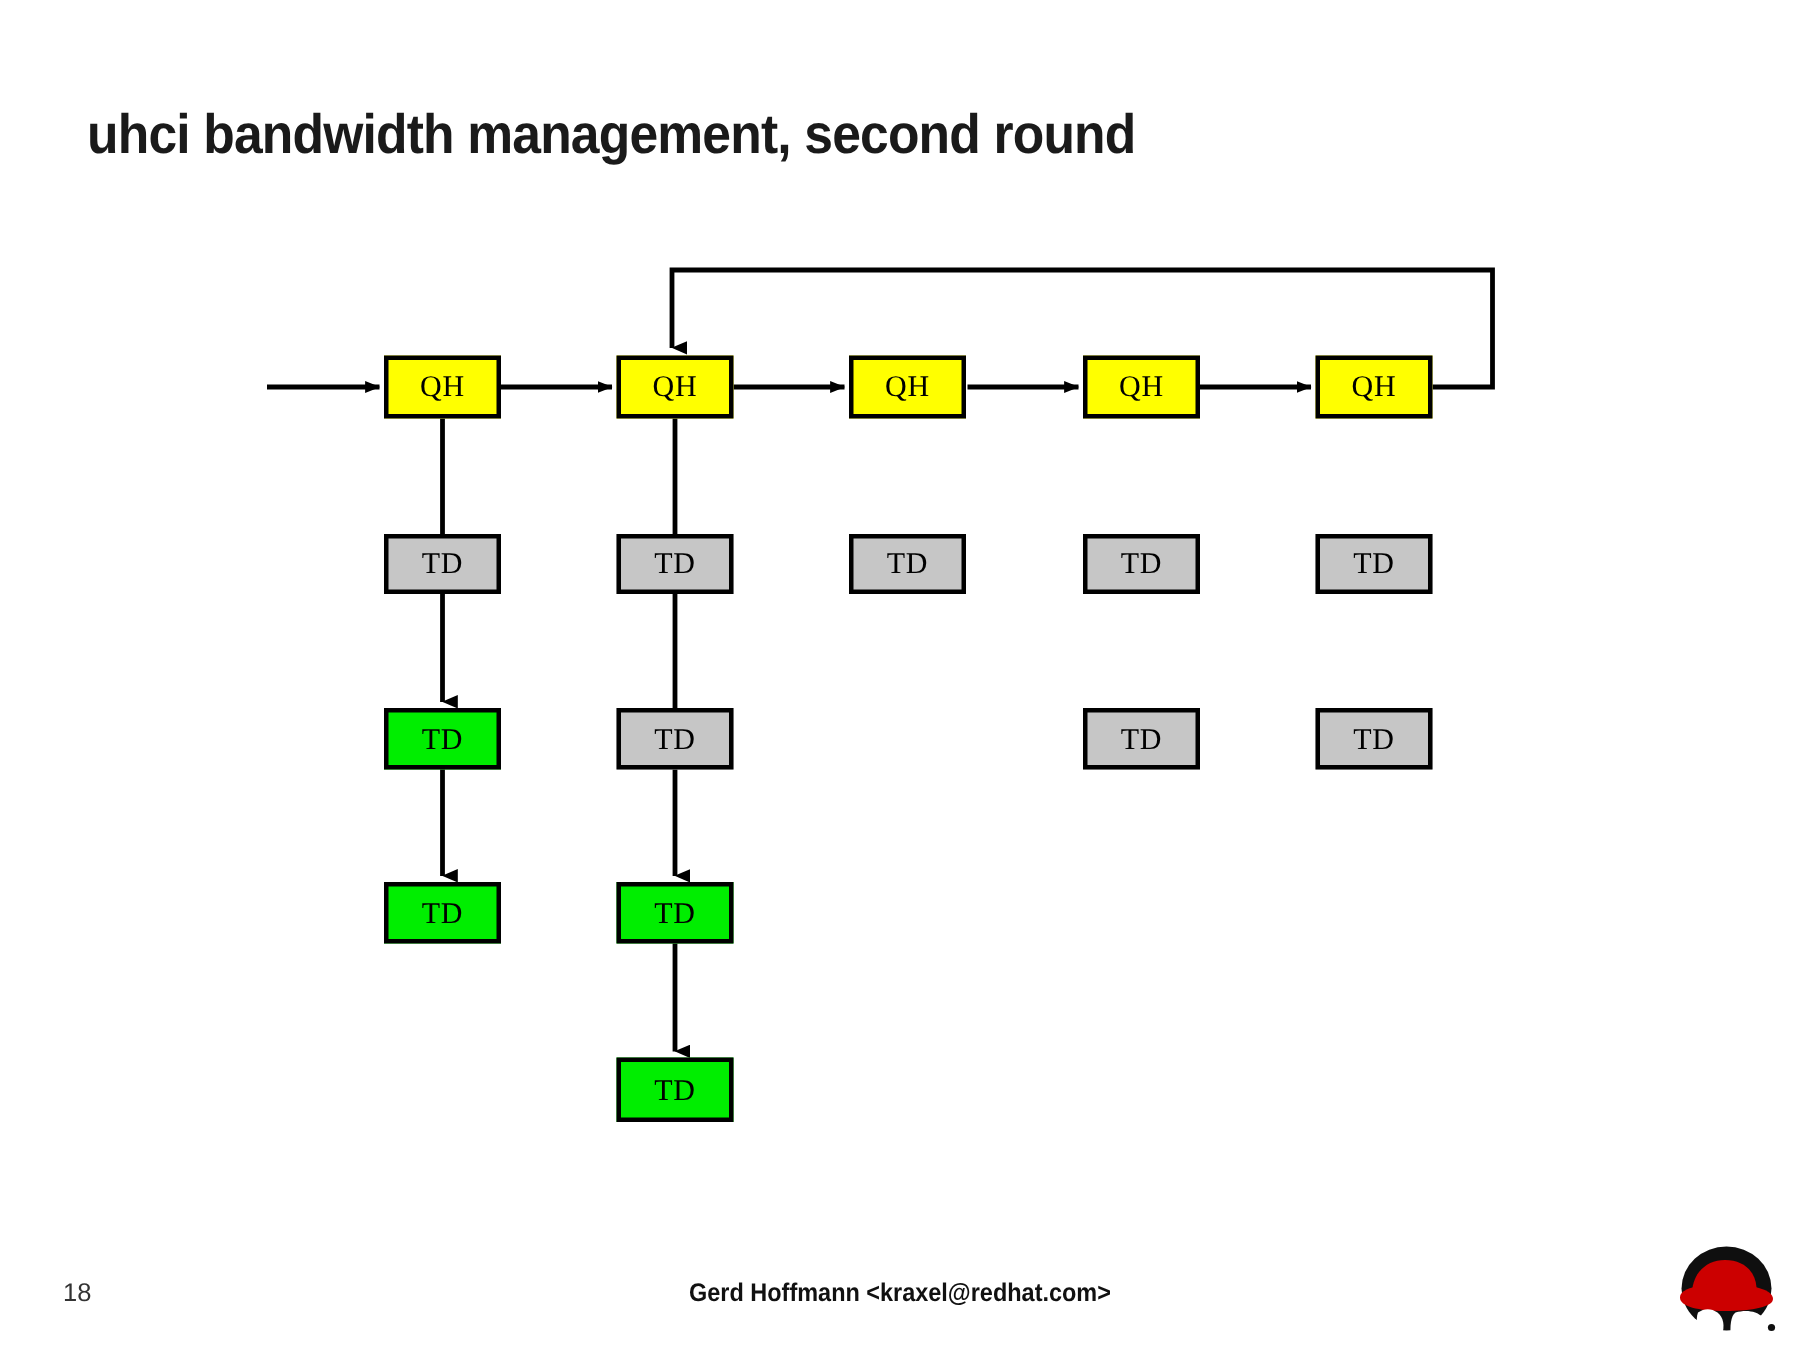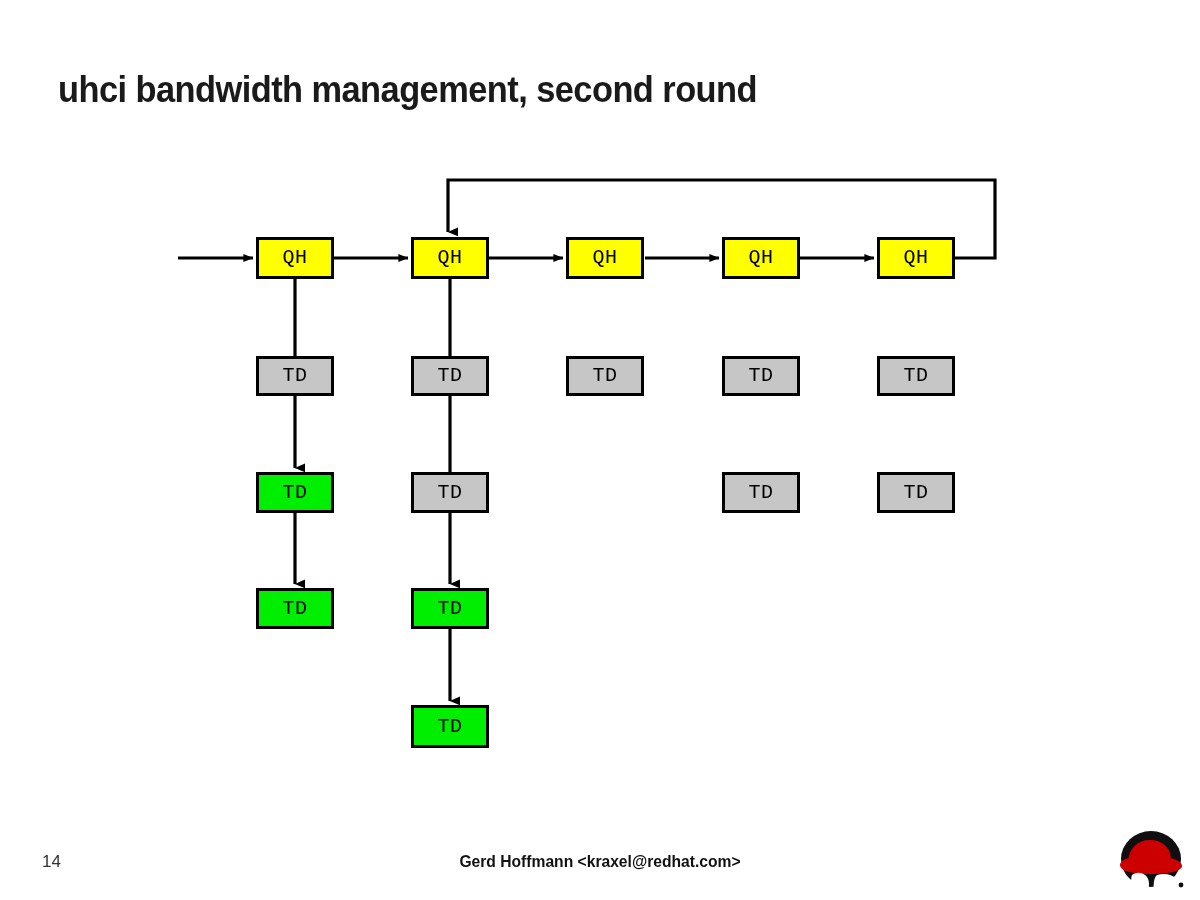--- a/index.html
+++ b/index.html
@@ -45,21 +45,21 @@
 
   
   .node {
     position: absolute;
     box-sizing: border-box;
     border: 3px solid #000000;
     display: flex;
     align-items: center;
     justify-content: center;
     font-size: 20px;
-    font-family: Liberation Mono, monospace;
+    font-family: Liberation Serif, serif;
     color: #000000;
     letter-spacing: 0.5px;
     line-height: 1;
   }
   .node.qh { background: #FFFF00; }
   .node.td-idle { background: #C6C6C6; }
   .node.td-active { background: #00EE00; }
 
   
   #footer {
@@ -153,21 +153,21 @@
   <div class="node td-idle" style="left:722px;top:472px;width:78px;height:41px;">TD</div>
 
   <div class="node qh" style="left:877px;top:237px;width:78px;height:42px;">QH</div>
   <div class="node td-idle" style="left:877px;top:356px;width:78px;height:40px;">TD</div>
   <div class="node td-idle" style="left:877px;top:472px;width:78px;height:41px;">TD</div>
 
 </div>
 
 <div id="footer">
 
-  <div id="page-number">14</div>
+  <div id="page-number">18</div>
 
   <div id="footer-author">Gerd Hoffmann &lt;kraxel@redhat.com&gt;</div>
 
   <div id="brand-logo">
     <svg viewBox="0 0 78 68" width="78" height="68">
 
       <ellipse cx="39" cy="31" rx="30" ry="28" fill="#0f0f0f"></ellipse>
 
       <path d="M16,33 C17,20 26,12 38,12 C50,12 58,19 59,30
                C59,33 56,35 51,35 L21,35 C17,35 16,34 16,33 Z" fill="#CC0000"></path>

